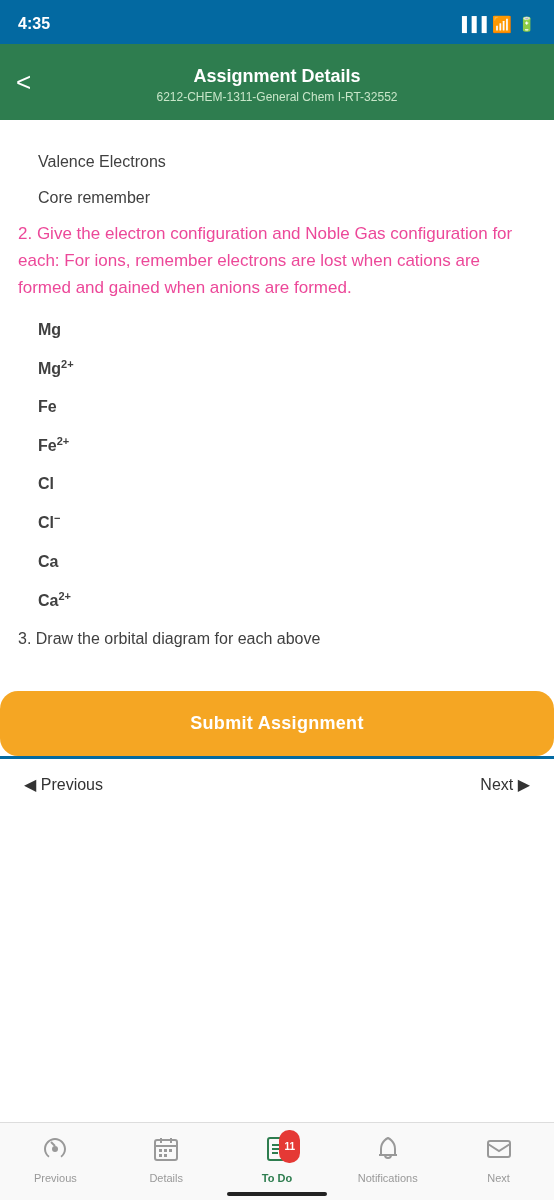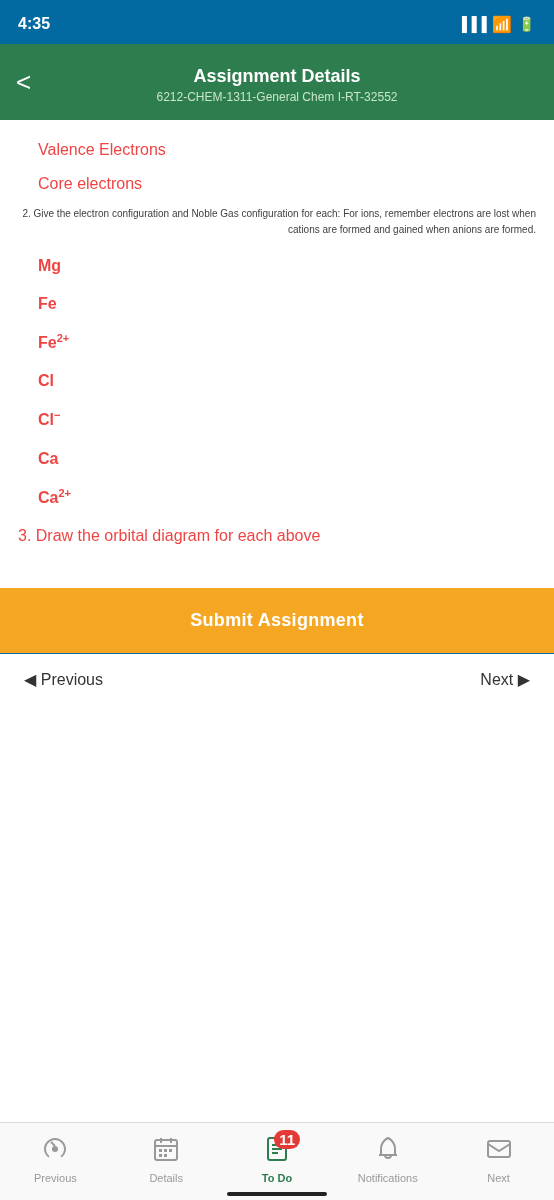--- a/index.html
+++ b/index.html
@@ -66,66 +66,67 @@
       margin-top: 3px;
     }
 
     
     .content {
       padding: 18px 18px 20px 18px;
       flex: 1;
     }
     .content-item {
       font-size: 16px;
-      color: #ef4444;
+      color: #404040;
       margin-bottom: 10px;
       line-height: 1.5;
+      margin-top: 12px;
     }
     .content-item.indent {
       margin-left: 20px;
     }
     .content-item.element {
       margin-left: 20px;
       margin-bottom: 14px;
       font-weight: bold;
     }
     .description-text {
-      font-size: 10px;
-      color: #404040;
+      font-size: 17px;
+      color: #ec4899;
       line-height: 1.6;
       margin-bottom: 16px;
-      text-align: right;
     }
     sup {
       font-size: 11px;
     }
 
     
     .submit-area {
       background: #f5a623;
       padding: 22px 16px;
       text-align: center;
       margin-top: 10px;
+      border-radius: 18px;
     }
     .submit-btn {
       color: #fff;
       font-size: 18px;
       font-weight: 700;
       cursor: pointer;
       letter-spacing: 0.3px;
     }
 
     
     .nav-area {
       display: flex;
       justify-content: space-between;
       align-items: center;
       padding: 16px 24px;
       background: #fff;
-      border-top: 1px solid #0369a1;
+      border-top: 3px solid #0369a1;
     }
     .prev-btn, .next-btn {
       font-size: 16px;
       font-weight: 500;
       color: #333;
       cursor: pointer;
       display: flex;
       align-items: center;
       gap: 4px;
     }
@@ -167,24 +168,24 @@
     .tab-label.active {
       color: #2e7d4f;
       font-weight: 600;
     }
     .badge {
       position: absolute;
       top: -6px;
       right: -10px;
       background: #e53935;
       color: #fff;
-      font-size: 15px;
+      font-size: 10px;
       font-weight: 700;
       border-radius: 10px;
-      padding: 1px 5px;
+      padding: 11px 5px;
       min-width: 18px;
       text-align: right;
     }
 
     
     .home-indicator {
       position: fixed;
       bottom: 4px;
       left: 50%;
       transform: translateX(-50%);
@@ -214,24 +215,25 @@
   <span class="back-btn">&lt;</span>
   <div class="header-text">
     <div class="header-title">Assignment Details</div>
     <div class="header-subtitle">6212-CHEM-1311-General Chem I-RT-32552</div>
   </div>
 </div>
 
 <div class="main-scroll">
   <div class="content">
     <div class="content-item indent">Valence Electrons</div>
-    <div class="content-item indent">Core electrons</div>
+    <div class="content-item indent">Core remember</div>
     <div class="description-text">2. Give the electron configuration and Noble Gas configuration for each: For ions, remember electrons are lost when cations are formed and gained when anions are formed.</div>
 
     <div class="content-item element">Mg</div>
+    <div class="content-item element">Mg<sup>2+</sup></div>
     <div class="content-item element">Fe</div>
     <div class="content-item element">Fe<sup>2+</sup></div>
     <div class="content-item element">Cl</div>
     <div class="content-item element">Cl<sup>−</sup></div>
     <div class="content-item element">Ca</div>
     <div class="content-item element">Ca<sup>2+</sup></div>
 
     <div class="content-item">3. Draw the orbital diagram for each above</div>
   </div>
 

